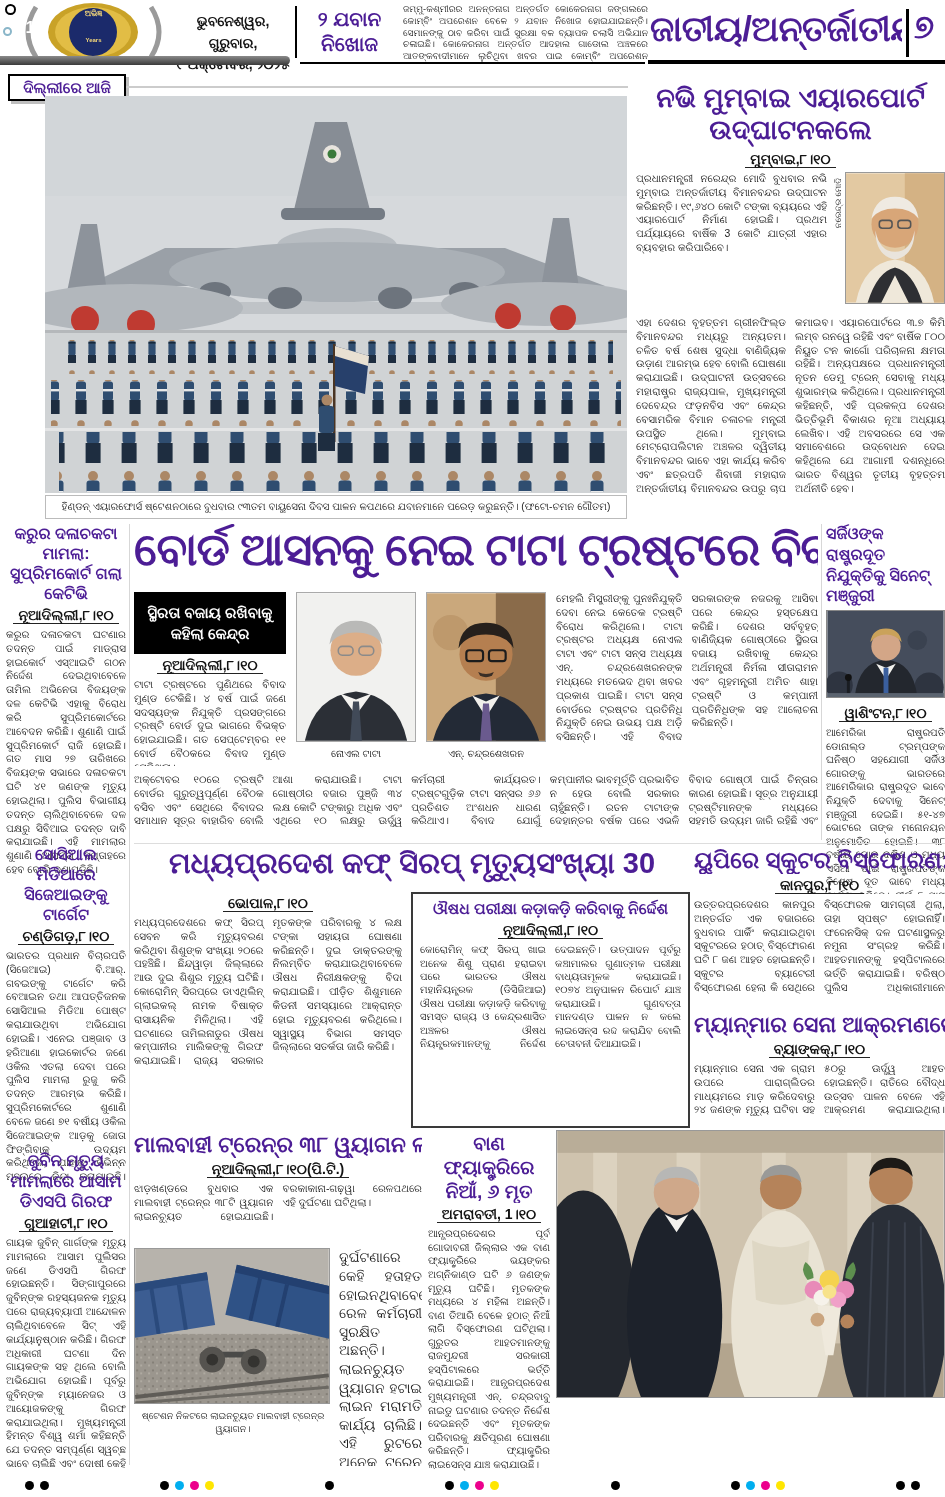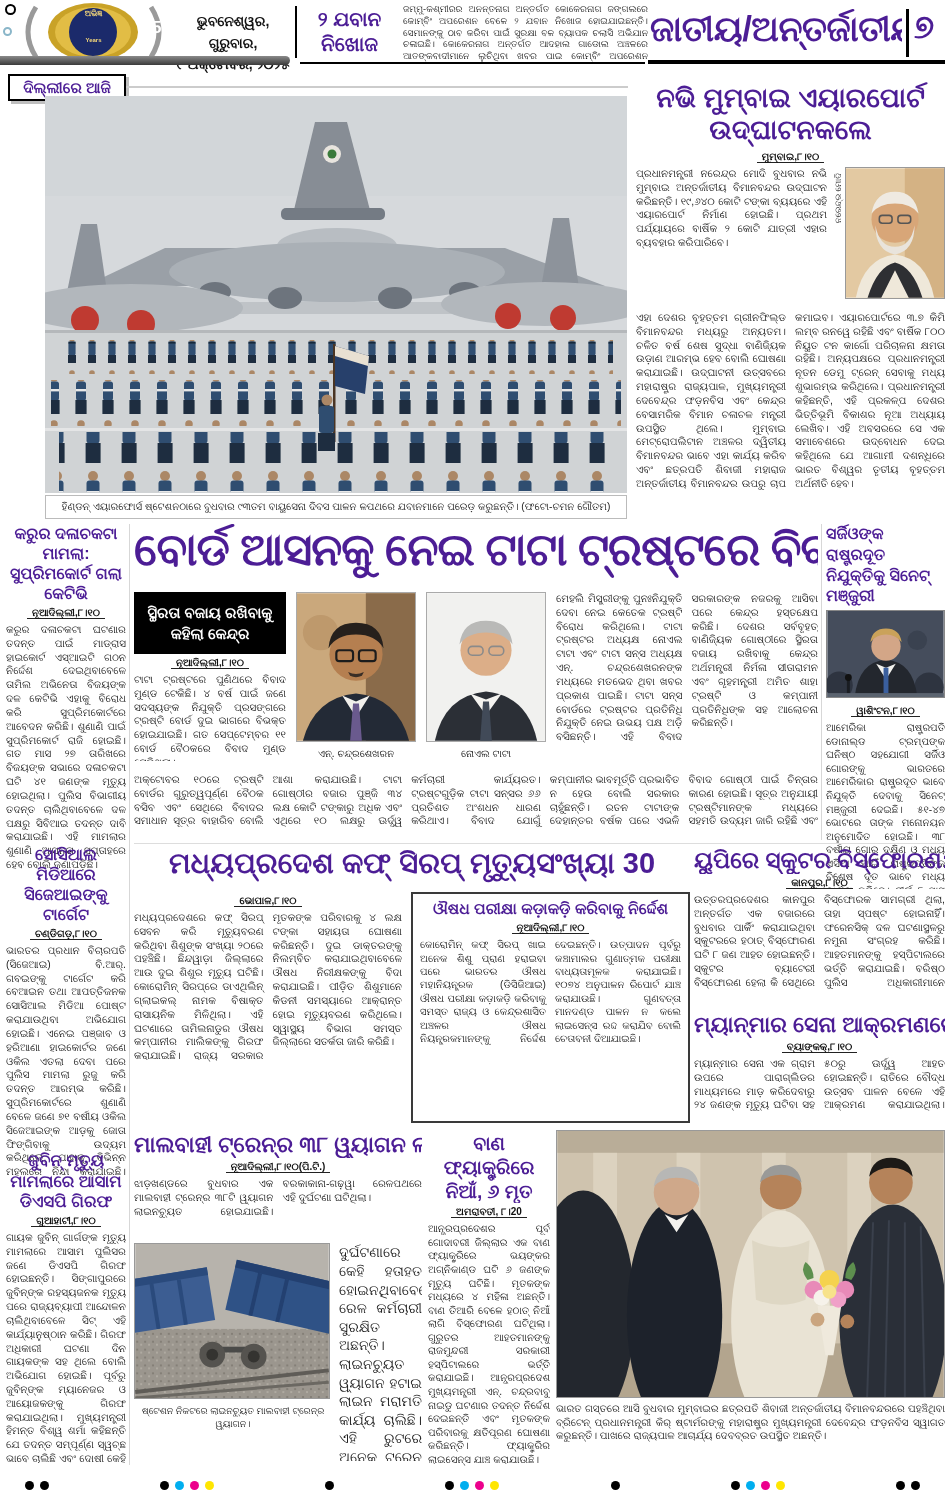--- a/index.html
+++ b/index.html
@@ -4,21 +4,21 @@
 <style>
   *{box-sizing:border-box;margin:0;padding:0}
   html,body{background:#f2f2f2}
   body{font-family:"Liberation Sans","DejaVu Sans",sans-serif;color:#111}
   .sheet{position:relative;width:945px;height:1497px;background:#fff;margin:0 auto;overflow:hidden}
   .abs{position:absolute}
   .hl{font-weight:700;color:#4c1d95;overflow:hidden}
   .body-txt{font-size:10.4px;line-height:1.33;text-align:justify;color:#1c1c1c;overflow:hidden}
   .cols2{column-count:2;column-gap:9px}
   .cols5{column-count:5;column-gap:9px}
-  .dateline{font-size:10px;font-weight:700;text-align:center;margin:3px 0 4px;overflow:hidden;white-space:nowrap}
+  .dateline{font-size:14px;font-weight:700;text-align:center;margin:3px 0 4px;overflow:hidden;white-space:nowrap}
   .dateline b{border-bottom:1.2px solid #222;padding:0 5px}
   .cap{font-size:10px;color:#222;overflow:hidden}
   .vrule{border-left:1px solid #d7d7d7}
   .photo-frame{border:1px solid #999;overflow:hidden;background:#ddd}
   .blackbox{background:#000;color:#fff;font-weight:700;text-align:center;display:flex;align-items:center;justify-content:center;padding:5px 6px;line-height:1.4}
   .dot{width:9px;height:9px;border-radius:50%;display:inline-block;margin:0 3px}
   .portrait-cap{font-size:10px;font-weight:400;text-align:center;margin-top:2px;overflow:hidden;white-space:nowrap}
 </style>
 </head>
 <body>
@@ -32,21 +32,21 @@
 
     <div class="abs" style="left:16px;top:1px;width:155px;height:62px">
       <svg width="155" height="62" viewBox="0 0 155 62">
         <path d="M20 6 q-16 25 0 50" stroke="#9a9a9a" stroke-width="5" fill="none"></path>
         <path d="M135 6 q16 25 0 50" stroke="#9a9a9a" stroke-width="5" fill="none"></path>
         <ellipse cx="77" cy="31" rx="45" ry="29" fill="#c9a227"></ellipse>
         <ellipse cx="77" cy="31" rx="38" ry="25" fill="#e2bd45"></ellipse>
         <circle cx="77" cy="31" r="24" fill="#1b2a6b"></circle>
       </svg>
       <div class="abs" style="left:0;top:8px;width:155px;text-align:center;font-size:8px;font-weight:700;color:#f4d77a">ଅଭିଜ୍ଞ</div>
-      <div class="abs" style="left:0;top:17px;width:155px;text-align:right;font-size:17px;font-weight:700;color:#fff">51</div>
+      <div class="abs" style="left:0;top:17px;width:155px;text-align:left;font-size:17px;font-weight:700;color:#fff">51</div>
       <div class="abs" style="left:0;top:36px;width:155px;text-align:center;font-size:6px;font-weight:700;color:#f4d77a">Years</div>
     </div>
 
     <div class="abs" style="left:176px;top:11px;width:114px;text-align:center;font-weight:700;font-size:14px;line-height:1.55">
       <div>ଭୁବନେଶ୍ୱର, ଗୁରୁବାର,</div>
       <div>୯ ଅକ୍ଟୋବର, ୨୦୨୫</div>
     </div>
     <div class="abs" style="left:295px;top:6px;height:52px;border-left:2px solid #000"></div>
 
     <div class="abs hl" style="left:302px;top:7px;width:95px;text-align:center;font-size:20px;line-height:1.25">
@@ -125,21 +125,21 @@
     <circle cx="282" cy="304" r="5.5" fill="#ab8766"></circle>
     <rect x="274" y="310" width="15" height="27" rx="3" fill="#2f4d70"></rect>
     <rect x="273" y="337" width="17" height="18" fill="#1e2d40"></rect>
   </svg>
   <div class="abs cap" style="left:45px;top:495px;width:582px;height:24px;border:1px solid #bbbbbb;display:flex;align-items:center;justify-content:center;font-size:10.2px">ହିଣ୍ଡନ୍ ଏୟାରଫୋର୍ସ ଷ୍ଟେଶନଠାରେ ବୁଧବାର ୯୩ତମ ବାୟୁସେନା ଦିବସ ପାଳନ ଳପଥରେ ଯବାନମାନେ ପରେଡ଼ କରୁଛନ୍ତି। (ଫଟୋ-ଚମନ ଗୌତମ)</div>
 
   <div class="abs" style="left:636px;top:82px;width:309px;height:438px">
     <div class="hl" style="font-size:27px;line-height:1.2;text-align:center;height:66px">ନଭି ମୁମ୍ବାଇ ଏୟାରପୋର୍ଟ ଉଦ୍‌ଘାଟନକଲେ ପ୍ରଧାନମନ୍ତ୍ରୀ</div>
     <div class="dateline"><b>ମୁମ୍ବାଇ,୮।୧୦</b></div>
     <div style="display:flex;gap:6px">
-      <div class="body-txt" style="flex:1;height:140px">ପ୍ରଧାନମନ୍ତ୍ରୀ ନରେନ୍ଦ୍ର ମୋଦି ବୁଧବାର ନଭି ମୁମ୍ବାଇ ଅନ୍ତର୍ଜାତୀୟ ବିମାନବନ୍ଦର ଉଦ୍‌ଘାଟନ କରିଛନ୍ତି। ୧୯,୬୪୦ କୋଟି ଟଙ୍କା ବ୍ୟୟରେ ଏହି ଏୟାରପୋର୍ଟ ନିର୍ମାଣ ହୋଇଛି। ପ୍ରଥମ ପର୍ଯ୍ୟାୟରେ ବାର୍ଷିକ ୨ କୋଟି ଯାତ୍ରୀ ଏହାର ବ୍ୟବହାର କରିପାରିବେ।</div>
+      <div class="body-txt" style="flex:1;height:140px">ପ୍ରଧାନମନ୍ତ୍ରୀ ନରେନ୍ଦ୍ର ମୋଦି ବୁଧବାର ନଭି ମୁମ୍ବାଇ ଅନ୍ତର୍ଜାତୀୟ ବିମାନବନ୍ଦର ଉଦ୍‌ଘାଟନ କରିଛନ୍ତି। ୧୯,୬୪୦ କୋଟି ଟଙ୍କା ବ୍ୟୟରେ ଏହି ଏୟାରପୋର୍ଟ ନିର୍ମାଣ ହୋଇଛି। ପ୍ରଥମ ପର୍ଯ୍ୟାୟରେ ବାର୍ଷିକ 3 କୋଟି ଯାତ୍ରୀ ଏହାର ବ୍ୟବହାର କରିପାରିବେ।</div>
       <div style="width:112px;position:relative">
         <svg width="100" height="132" viewBox="0 0 100 132" style="position:absolute;right:0;top:0;border:1px solid #999" role="img">
           <rect width="100" height="132" fill="#e3c9a2"></rect>
           <rect x="60" width="40" height="132" fill="#d4b284"></rect>
           <circle cx="50" cy="52" r="24" fill="#d8a678"></circle>
           <path d="M26 46 q4 -22 24 -22 q20 0 24 22 q-8 -10 -24 -10 q-16 0 -24 10" fill="#efeae2"></path>
           <path d="M30 58 q4 22 20 22 q16 0 20 -22 q0 26 -20 30 q-20 -4 -20 -30" fill="#e9e4dc"></path>
           <rect x="34" y="48" width="13" height="8" rx="3" fill="none" stroke="#555" stroke-width="1.6"></rect>
           <rect x="53" y="48" width="13" height="8" rx="3" fill="none" stroke="#555" stroke-width="1.6"></rect>
           <path d="M10 132 q8 -40 40 -44 q32 4 40 44 Z" fill="#efe8da"></path>
@@ -173,48 +173,48 @@
 
   <div class="abs" style="left:134px;top:524px;width:684px;height:316px">
     <div class="hl" style="font-size:45px;text-align:center;letter-spacing:-1px;height:62px;white-space:nowrap">ବୋର୍ଡ ଆସନକୁ ନେଇ ଟାଟା ଟ୍ରଷ୍ଟରେ ବିବାଦ</div>
     <div style="display:flex;gap:9px;margin-top:6px;height:176px">
       <div style="width:152px">
         <div class="blackbox" style="height:62px;font-size:15px">ସ୍ଥିରତା ବଜାୟ ରଖିବାକୁ କହିଲା କେନ୍ଦ୍ର</div>
         <div class="dateline"><b>ନୂଆଦିଲ୍ଲୀ,୮।୧୦</b></div>
         <div class="body-txt" style="height:88px">ଟାଟା ଟ୍ରଷ୍ଟରେ ପୁଣିଥରେ ବିବାଦ ମୁଣ୍ଡ ଟେକିଛି। ୪ ବର୍ଷ ପାଇଁ ଜଣେ ସଦସ୍ୟଙ୍କ ନିଯୁକ୍ତି ପ୍ରସଙ୍ଗରେ ଟ୍ରଷ୍ଟି ବୋର୍ଡ ଦୁଇ ଭାଗରେ ବିଭକ୍ତ ହୋଇଯାଇଛି। ଗତ ସେପ୍ଟେମ୍ବର ୧୧ ବୋର୍ଡ ବୈଠକରେ ବିବାଦ ମୁଣ୍ଡ ଟେକିଥିଲା।</div>
       </div>
       <div style="width:252px;display:flex;gap:10px;justify-content:center">
+        <div style="width:120px">
+          <svg width="120" height="150" viewBox="0 0 120 150" style="border:1px solid #aaa" role="img">
+            <rect width="120" height="150" fill="#f1f1ef"></rect>
+            <circle cx="60" cy="58" r="26" fill="#dcae88"></circle>
+            <path d="M33 52 q3 -24 27 -24 q24 0 27 24 q-9 -12 -27 -12 q-18 0 -27 12" fill="#b9b9b7"></path>
+            <rect x="42" y="54" width="15" height="9" rx="4" fill="none" stroke="#8a8a8a" stroke-width="1.6"></rect>
+            <rect x="63" y="54" width="15" height="9" rx="4" fill="none" stroke="#8a8a8a" stroke-width="1.6"></rect>
+            <path d="M8 150 q10 -46 52 -50 q42 4 52 50 Z" fill="#2b2f36"></path>
+            <path d="M44 102 L60 124 L76 102 L60 108 Z" fill="#f4f3f0"></path>
+            <path d="M57 110 L63 110 L66 150 L54 150 Z" fill="#414a58"></path>
+          </svg>
+          <div class="portrait-cap">ନୋଏଲ ଟାଟା</div>
+        </div>
         <div style="width:120px">
           <svg width="120" height="150" viewBox="0 0 120 150" style="border:1px solid #aaa" role="img">
             <rect width="120" height="150" fill="#caa87c"></rect>
             <rect x="70" width="50" height="150" fill="#8a6b4a"></rect>
             <circle cx="24" cy="40" r="18" fill="#b28a5c" opacity="0.5"></circle>
             <circle cx="60" cy="62" r="27" fill="#b57f50"></circle>
             <path d="M32 56 q2 -26 28 -26 q26 0 28 26 q-8 -14 -28 -14 q-20 0 -28 14" fill="#26201c"></path>
             <rect x="40" y="58" width="17" height="11" rx="3" fill="none" stroke="#1c1c1c" stroke-width="2.2"></rect>
             <rect x="63" y="58" width="17" height="11" rx="3" fill="none" stroke="#1c1c1c" stroke-width="2.2"></rect>
             <path d="M52 80 q8 4 16 0 l-2 4 q-6 3 -12 0 Z" fill="#3a2e26"></path>
             <path d="M6 150 q12 -44 54 -48 q42 4 54 48 Z" fill="#232a36"></path>
             <path d="M46 104 L60 126 L74 104 L60 110 Z" fill="#f2f0ec"></path>
             <path d="M57 112 L63 112 L66 150 L54 150 Z" fill="#6a5a8e"></path>
           </svg>
           <div class="portrait-cap">ଏନ୍. ଚନ୍ଦ୍ରଶେଖରନ</div>
-        </div>
-        <div style="width:120px">
-          <svg width="120" height="150" viewBox="0 0 120 150" style="border:1px solid #aaa" role="img">
-            <rect width="120" height="150" fill="#f1f1ef"></rect>
-            <circle cx="60" cy="58" r="26" fill="#dcae88"></circle>
-            <path d="M33 52 q3 -24 27 -24 q24 0 27 24 q-9 -12 -27 -12 q-18 0 -27 12" fill="#b9b9b7"></path>
-            <rect x="42" y="54" width="15" height="9" rx="4" fill="none" stroke="#8a8a8a" stroke-width="1.6"></rect>
-            <rect x="63" y="54" width="15" height="9" rx="4" fill="none" stroke="#8a8a8a" stroke-width="1.6"></rect>
-            <path d="M8 150 q10 -46 52 -50 q42 4 52 50 Z" fill="#2b2f36"></path>
-            <path d="M44 102 L60 124 L76 102 L60 108 Z" fill="#f4f3f0"></path>
-            <path d="M57 110 L63 110 L66 150 L54 150 Z" fill="#414a58"></path>
-          </svg>
-          <div class="portrait-cap">ନୋଏଲ ଟାଟା</div>
         </div>
       </div>
       <div class="body-txt cols2" style="flex:1;height:176px">ମେହଲି ମିସ୍ତ୍ରୀଙ୍କୁ ପୁନଃନିଯୁକ୍ତି ଦେବା ନେଇ କେତେକ ଟ୍ରଷ୍ଟି ବିରୋଧ କରିଥିଲେ। ଟାଟା ଟ୍ରଷ୍ଟର ଅଧ୍ୟକ୍ଷ ନୋଏଲ ଟାଟା ଏବଂ ଟାଟା ସନ୍ସ ଅଧ୍ୟକ୍ଷ ଏନ୍. ଚନ୍ଦ୍ରଶେଖରନଙ୍କ ମଧ୍ୟରେ ମତଭେଦ ଥିବା ଖବର ପ୍ରକାଶ ପାଇଛି। ଟାଟା ସନ୍ସ ବୋର୍ଡରେ ଟ୍ରଷ୍ଟର ପ୍ରତିନିଧି ନିଯୁକ୍ତି ନେଇ ଉଭୟ ପକ୍ଷ ଅଡ଼ି ବସିଛନ୍ତି। ଏହି ବିବାଦ ସରକାରଙ୍କ ନଜରକୁ ଆସିବା ପରେ କେନ୍ଦ୍ର ହସ୍ତକ୍ଷେପ କରିଛି। ଦେଶର ସର୍ବବୃହତ୍ ବାଣିଜ୍ୟିକ ଗୋଷ୍ଠୀରେ ସ୍ଥିରତା ବଜାୟ ରଖିବାକୁ କେନ୍ଦ୍ର ଅର୍ଥମନ୍ତ୍ରୀ ନିର୍ମଳା ସୀତାରାମନ ଏବଂ ଗୃହମନ୍ତ୍ରୀ ଅମିତ ଶାହା ଟ୍ରଷ୍ଟି ଓ କମ୍ପାନୀ ପ୍ରତିନିଧିଙ୍କ ସହ ଆଲୋଚନା କରିଛନ୍ତି।</div>
     </div>
     <div class="body-txt cols5" style="margin-top:5px;height:64px">ଅକ୍ଟୋବର ୧୦ରେ ଟ୍ରଷ୍ଟି ବୋର୍ଡର ଗୁରୁତ୍ୱପୂର୍ଣ୍ଣ ବୈଠକ ବସିବ ଏବଂ ସେଥିରେ ବିବାଦର ସମାଧାନ ସୂତ୍ର ବାହାରିବ ବୋଲି ଆଶା କରାଯାଉଛି। ଟାଟା ଗୋଷ୍ଠୀର ବଜାର ପୁଞ୍ଜି ୩୪ ଲକ୍ଷ କୋଟି ଟଙ୍କାରୁ ଅଧିକ ଏବଂ ଏଥିରେ ୧୦ ଲକ୍ଷରୁ ଊର୍ଦ୍ଧ୍ୱ କର୍ମଚାରୀ କାର୍ଯ୍ୟରତ। ଟ୍ରଷ୍ଟଗୁଡ଼ିକ ଟାଟା ସନ୍ସର ୬୬ ପ୍ରତିଶତ ଅଂଶଧନ ଧାରଣ କରିଥାଏ। ବିବାଦ ଯୋଗୁଁ କମ୍ପାନୀର ଭାବମୂର୍ତ୍ତି ପ୍ରଭାବିତ ନ ହେଉ ବୋଲି ସରକାର ଚାହୁଁଛନ୍ତି। ରତନ ଟାଟାଙ୍କ ଦେହାନ୍ତର ବର୍ଷକ ପରେ ଏଭଳି ବିବାଦ ଗୋଷ୍ଠୀ ପାଇଁ ଚିନ୍ତାର କାରଣ ହୋଇଛି। ସୂତ୍ର ଅନୁଯାୟୀ ଟ୍ରଷ୍ଟିମାନଙ୍କ ମଧ୍ୟରେ ସହମତି ଉଦ୍ୟମ ଜାରି ରହିଛି ଏବଂ ସମସ୍ତ ପକ୍ଷଙ୍କୁ ସଂଯମତା ଅବଲମ୍ବନ କରିବାକୁ ପରାମର୍ଶ ଦିଆଯାଇଛି।</div>
   </div>
 
   <div class="abs vrule" style="left:821px;top:524px;height:316px"></div>
   <div class="abs" style="left:826px;top:524px;width:119px;height:316px">
     <div class="hl" style="font-size:16px;line-height:1.3;">ସର୍ଜିଓଙ୍କ ରାଷ୍ଟ୍ରଦୂତ ନିଯୁକ୍ତିକୁ ସିନେଟ୍ ମଞ୍ଜୁରୀ</div>
@@ -303,21 +303,21 @@
           <path d="M0 156 L196 140" stroke="#6b6862" stroke-width="3"></path>
         </svg>
         <div class="cap" style="width:198px;text-align:center;font-size:9.4px;line-height:1.3;margin-top:2px">ଷ୍ଟେଶନ ନିକଟରେ ଲାଇନଚ୍ୟୁତ ମାଲବାହୀ ଟ୍ରେନ୍‌ର ୱ୍ୟାଗନ।</div>
       </div>
       <div class="body-txt" style="flex:1;height:218px;font-size:14px">ଦୁର୍ଘଟଣାରେ କେହି ହତାହତ ହୋଇନଥିବାବେଳେ ରେଳ କର୍ମଚାରୀ ସୁରକ୍ଷିତ ଅଛନ୍ତି। ଲାଇନଚ୍ୟୁତ ୱ୍ୟାଗନ ହଟାଇ ଲାଇନ ମରାମତି କାର୍ଯ୍ୟ ଚାଲିଛି। ଏହି ରୁଟରେ ଅନେକ ଟ୍ରେନ୍ ବାତିଲ କରାଯାଇଛି ଏବଂ କେତେକ ଟ୍ରେନ୍‌ର ମାର୍ଗ ପରିବର୍ତ୍ତନ କରାଯାଇଛି।</div>
     </div>
   </div>
 
   <div class="abs" style="left:428px;top:1132px;width:122px;height:333px">
     <div class="hl" style="font-size:19px;line-height:1.25;text-align:center">ବାଣ ଫ୍ୟାକ୍ଟ୍ରିରେ ନିଆଁ, ୬ ମୃତ</div>
-    <div class="dateline"><b>ଅମରାବତୀ, ୮।20</b></div>
+    <div class="dateline"><b>ଅମରାବତୀ, 1।୧୦</b></div>
     <div class="body-txt" style="height:262px;font-size:10.2px">ଆନ୍ଧ୍ରପ୍ରଦେଶର ପୂର୍ବ ଗୋଦାବରୀ ଜିଲ୍ଲାର ଏକ ବାଣ ଫ୍ୟାକ୍ଟ୍ରିରେ ଭୟଙ୍କର ଅଗ୍ନିକାଣ୍ଡ ଘଟି ୬ ଜଣଙ୍କ ମୃତ୍ୟୁ ଘଟିଛି। ମୃତକଙ୍କ ମଧ୍ୟରେ ୪ ମହିଳା ଅଛନ୍ତି। ବାଣ ତିଆରି ବେଳେ ହଠାତ୍ ନିଆଁ ଲାଗି ବିସ୍ଫୋରଣ ଘଟିଥିଲା। ଗୁରୁତର ଆହତମାନଙ୍କୁ ରାଜମୁନ୍ଦରୀ ସରକାରୀ ହସ୍ପିଟାଲରେ ଭର୍ତ୍ତି କରାଯାଇଛି। ଆନ୍ଧ୍ରପ୍ରଦେଶ ମୁଖ୍ୟମନ୍ତ୍ରୀ ଏନ୍. ଚନ୍ଦ୍ରବାବୁ ନାଇଡୁ ଘଟଣାର ତଦନ୍ତ ନିର୍ଦ୍ଦେଶ ଦେଇଛନ୍ତି ଏବଂ ମୃତକଙ୍କ ପରିବାରକୁ କ୍ଷତିପୂରଣ ଘୋଷଣା କରିଛନ୍ତି। ଫ୍ୟାକ୍ଟ୍ରିର ଲାଇସେନ୍ସ ଯାଞ୍ଚ କରାଯାଉଛି।</div>
   </div>
 
   <svg class="abs photo-frame" style="left:556px;top:1130px" width="389" height="268" viewBox="0 0 389 268" role="img">
     <rect width="389" height="268" fill="#cfc3ae"></rect>
     <rect width="389" height="22" fill="#b9ad98"></rect>
     <rect x="36" y="22" width="24" height="150" fill="#dcd2bf"></rect>
     <rect x="120" y="22" width="24" height="150" fill="#dcd2bf"></rect>
     <rect x="206" y="22" width="24" height="150" fill="#dcd2bf"></rect>
     <rect x="292" y="22" width="24" height="150" fill="#dcd2bf"></rect>
@@ -348,21 +348,20 @@
       <circle cx="290" cy="160" r="9" fill="#e88ab8"></circle>
       <circle cx="266" cy="168" r="8" fill="#f6f2ea"></circle>
       <circle cx="283" cy="170" r="8" fill="#f0a0c8"></circle>
       <circle cx="274" cy="162" r="7" fill="#f7e28a"></circle>
       <path d="M252 150 q-8 -10 -2 -18 q8 6 8 16 Z" fill="#5d8f4e"></path>
       <path d="M296 150 q8 -10 2 -18 q-8 6 -8 16 Z" fill="#5d8f4e"></path>
     </g>
     <circle cx="262" cy="190" r="7" fill="#caa57f"></circle>
     <circle cx="292" cy="192" r="7" fill="#b5835a"></circle>
   </svg>
-  <div class="abs body-txt" style="left:556px;top:1402px;width:389px;height:58px;font-size:10.3px">ଭାରତ ଗସ୍ତରେ ଆସି ବୁଧବାର ମୁମ୍ବାଇର ଛତ୍ରପତି ଶିବାଜୀ ଅନ୍ତର୍ଜାତୀୟ ବିମାନବନ୍ଦରରେ ପହଞ୍ଚିଥିବା ବ୍ରିଟେନ୍ ପ୍ରଧାନମନ୍ତ୍ରୀ କିର୍ ଷ୍ଟାର୍ମରଙ୍କୁ ମହାରାଷ୍ଟ୍ର ମୁଖ୍ୟମନ୍ତ୍ରୀ ଦେବେନ୍ଦ୍ର ଫଡ଼ନବିସ ସ୍ୱାଗତ କରୁଛନ୍ତି। ପାଖରେ ରାଜ୍ୟପାଳ ଆଚାର୍ଯ୍ୟ ଦେବବ୍ରତ ଉପସ୍ଥିତ ଅଛନ୍ତି।</div>
 
   <div class="abs" style="left:0;top:1476px;width:945px;display:flex;justify-content:space-between;align-items:center;padding:0 22px">
     <span><span class="dot" style="background:#000"></span><span class="dot" style="background:#000"></span></span>
     <span><span class="dot" style="background:#000"></span><span class="dot" style="background:#00aeef"></span><span class="dot" style="background:#ec008c"></span><span class="dot" style="background:#ffe600"></span></span>
     <span><span class="dot" style="background:#000"></span></span>
     <span><span class="dot" style="background:#000"></span><span class="dot" style="background:#00aeef"></span><span class="dot" style="background:#ec008c"></span><span class="dot" style="background:#ffe600"></span></span>
     <span><span class="dot" style="background:#000"></span></span>
     <span><span class="dot" style="background:#000"></span><span class="dot" style="background:#00aeef"></span><span class="dot" style="background:#ec008c"></span><span class="dot" style="background:#ffe600"></span></span>
     <span><span class="dot" style="background:#000"></span><span class="dot" style="background:#000"></span></span>
   </div>

